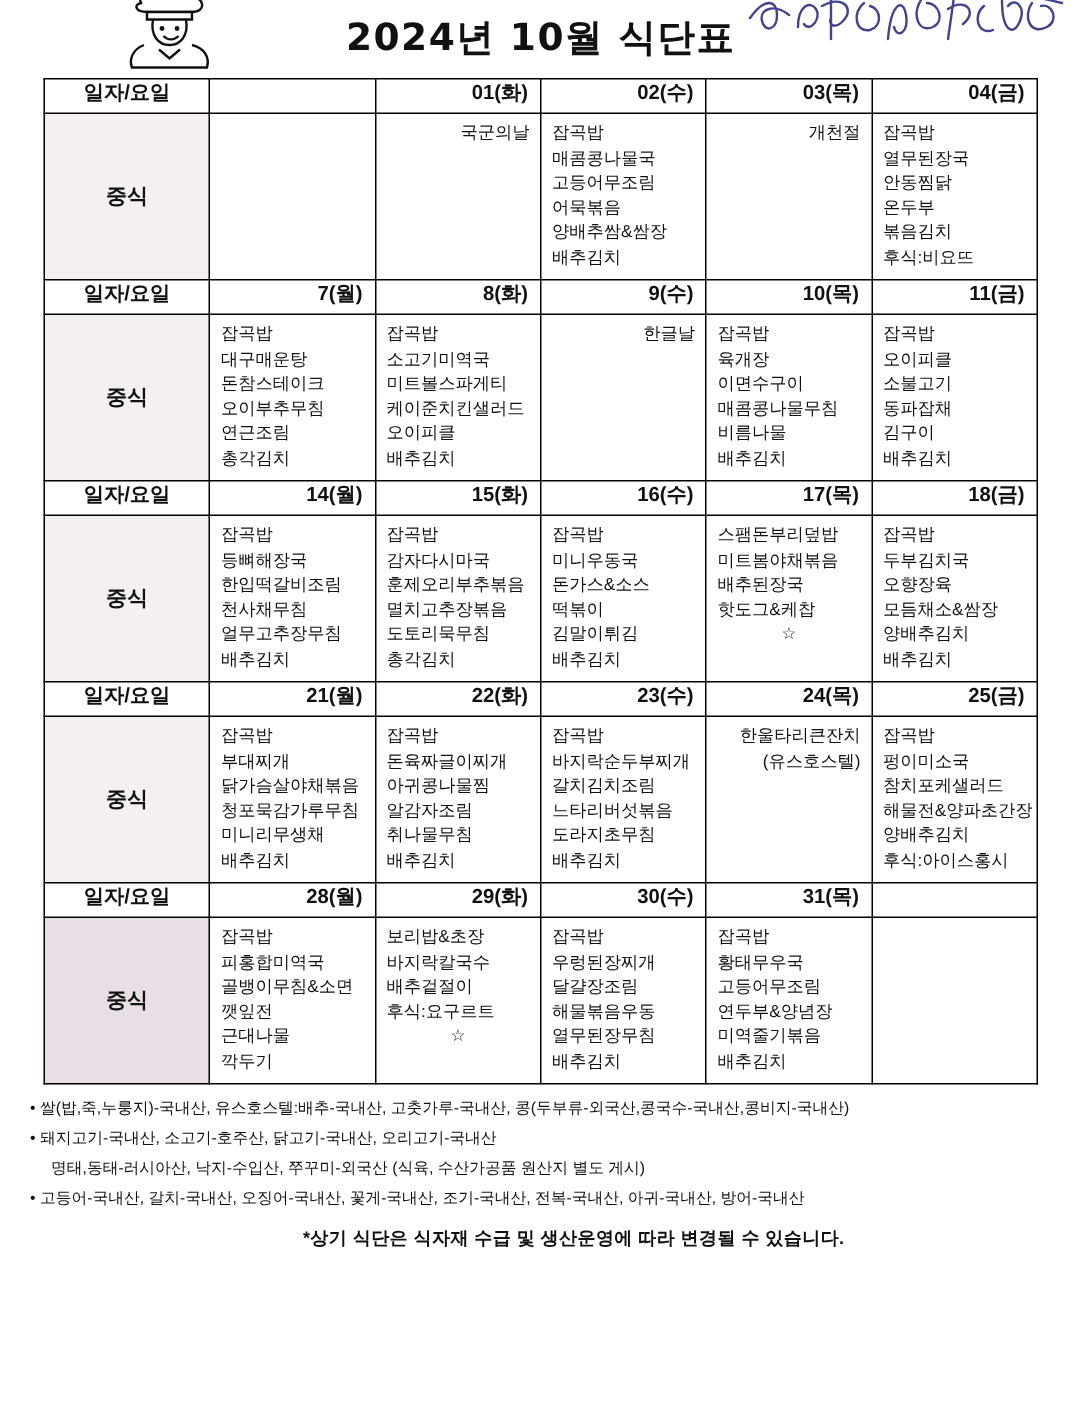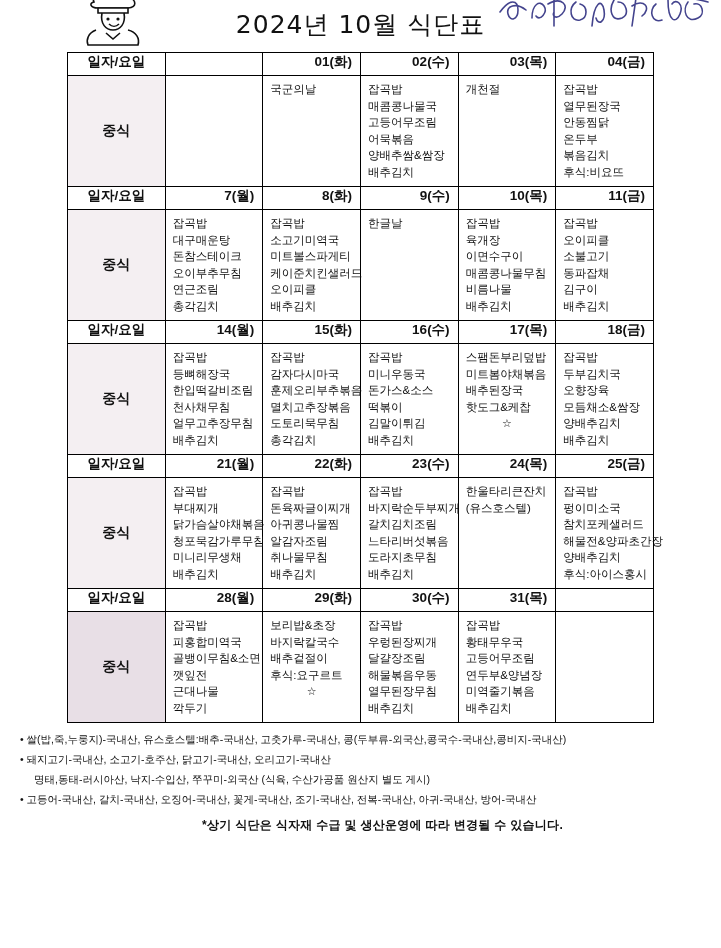--- a/index.html
+++ b/index.html
@@ -12,33 +12,33 @@
   }
   .page{position:relative;width:721px;height:948px;overflow:hidden;}
 
   
   .header{position:relative;height:52px;}
   .chef{
     position:absolute;left:76px;top:-14px;width:86px;height:60px;
   }
   .title{
     position:absolute;left:0;top:8px;width:721px;text-align:center;
-    font-size:25px;font-weight:normal;letter-spacing:1px;
+    font-size:25px;font-weight:bold;letter-spacing:1px;
     font-family:"DejaVu Sans", sans-serif;
   }
   .scribble{
     position:absolute;right:10px;top:-8px;width:215px;height:46px;
     color:#1a1a6e;font-size:22px;font-family:"DejaVu Sans", sans-serif;
     opacity:.85;
   }
 
   
   table.menu{
     border-collapse:collapse;
-    width:587px;
+    width:663px;
     margin:0 auto;
     table-layout:fixed;
     padding-left:15px;
   }
   table.menu td{
     border:1px solid #000;
     vertical-align:top;
     padding:0;
   }
   .dayhdr td{
@@ -63,21 +63,21 @@
   }
   .lunchlabel.shaded{ background:#e8dfe6; }
 
   .cell{
     padding:5px 7px 6px 7px;
     font-size:11.5px;
     line-height:16.5px;
     min-height:96px;
   }
   .cell.center{
-    text-align:left;
+    text-align:right;
     vertical-align:middle;
   }
   td.vmid{ vertical-align:middle; }
   .cell .line{white-space:nowrap;}
   .cell .star{ text-align:center; font-size:11px; }
 
   .empty{background:#fff;}
 
   
   .notes{

